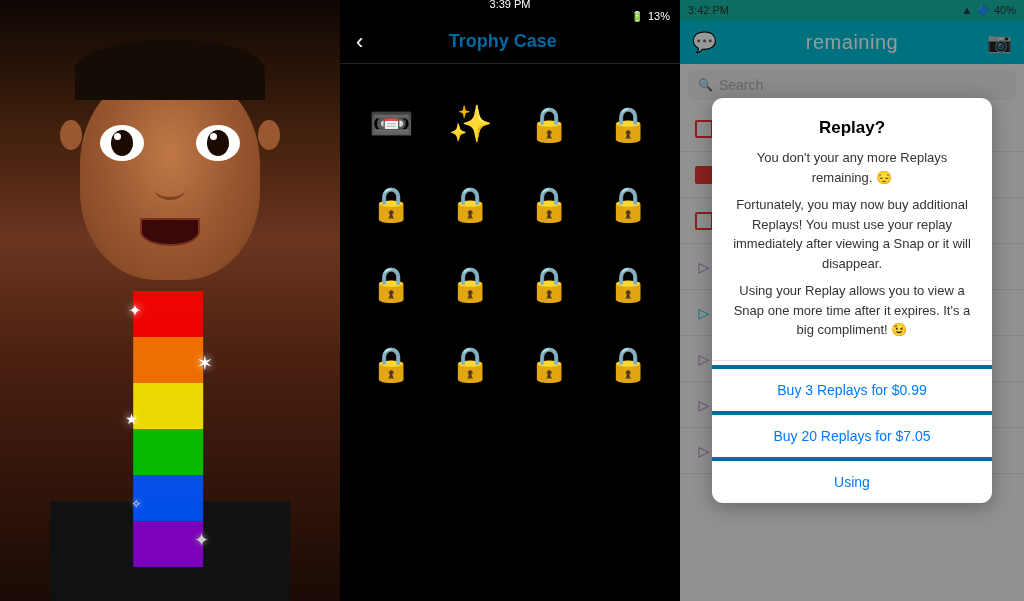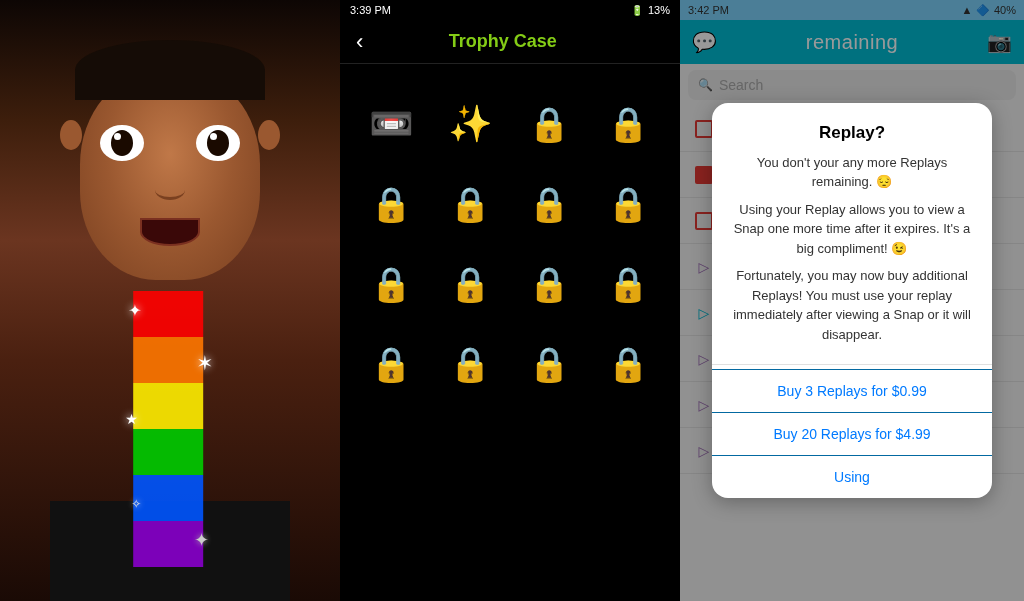--- a/index.html
+++ b/index.html
@@ -38,37 +38,38 @@
     }
     .trophy-statusbar {
       height: 20px;
       background: #000;
       display: flex;
       align-items: center;
       justify-content: center;
       color: white;
       font-size: 11px;
       padding: 0 10px;
+      flex-direction: column;
     }
     .trophy-header {
       height: 44px;
       background: #000;
       display: flex;
       align-items: center;
       padding: 0 16px;
       border-bottom: 1px solid #222;
     }
     .back-btn {
       color: white;
       font-size: 22px;
       cursor: pointer;
       margin-right: 12px;
     }
     .trophy-title {
-      color: #84cc16;
+      color: #0369a1;
       font-size: 18px;
       font-weight: 600;
       flex: 1;
       text-align: center;
       margin-right: 34px;
     }
     .trophy-grid {
       display: grid;
       grid-template-columns: repeat(4, 1fr);
       gap: 8px;
@@ -88,21 +89,21 @@
     #panel-snapchat {
       width: 344px;
       height: 601px;
       background: #f2f2f2;
       flex-shrink: 0;
       position: relative;
       overflow: hidden;
     }
     .snap-statusbar {
       height: 20px;
-      background: #7dd3fc;
+      background: #14b8a6;
       display: flex;
       align-items: center;
       justify-content: space-between;
       padding: 0 8px;
       font-size: 11px;
       color: #333;
     }
     .snap-header {
       height: 44px;
       background: #00bcd4;
@@ -174,21 +175,21 @@
       position: absolute;
       top: 0; left: 0; right: 0; bottom: 0;
       background: rgba(0,0,0,0.4);
       display: flex;
       align-items: center;
       justify-content: center;
       z-index: 10;
     }
     .dialog-box {
       background: white;
-      border-radius: 16px;
+      border-radius: 11px;
       width: 280px;
       padding: 0;
       overflow: hidden;
       box-shadow: 0 4px 20px rgba(0,0,0,0.3);
     }
     .dialog-content {
       padding: 20px 18px 8px;
       text-align: center;
     }
     .dialog-title {
@@ -210,21 +211,21 @@
     }
     .dialog-btn {
       width: 100%;
       padding: 13px 0;
       text-align: center;
       font-size: 14px;
       color: #007aff;
       background: none;
       border: none;
       cursor: pointer;
-      border-top: 1px solid #0369a1;
+      border-top: 4px solid #0369a1;
       display: block;
     }
     .dialog-btn:first-child { border-top: none; }
     .dialog-btn.cancel {
       color: #007aff;
       font-weight: 400;
     }
   </style>
 </head>
 <body>
@@ -421,22 +422,22 @@
         </div>
       <div class="snap-item-blur"></div>
     </div>
   </div>
 
   <div class="dialog-overlay">
     <div class="dialog-box">
       <div class="dialog-content">
         <div class="dialog-title">Replay?</div>
         <div class="dialog-body">You don't your any more Replays remaining. 😔</div>
+        <div class="dialog-body">Fortunately, you may now buy additional Replays! You must use your replay immediately after viewing a Snap or it will disappear.</div>
         <div class="dialog-body">Using your Replay allows you to view a Snap one more time after it expires. It's a big compliment! 😉</div>
-        <div class="dialog-body">Fortunately, you may now buy additional Replays! You must use your replay immediately after viewing a Snap or it will disappear.</div>
       </div>
       <div class="dialog-divider"></div>
       <button class="dialog-btn">Buy 3 Replays for $0.99</button>
-      <button class="dialog-btn">Buy 20 Replays for $4.99</button>
+      <button class="dialog-btn">Buy 20 Replays for $7.05</button>
       <button class="dialog-btn cancel">Using</button>
     </div>
   </div>
 </div>
 
 </body></html>

